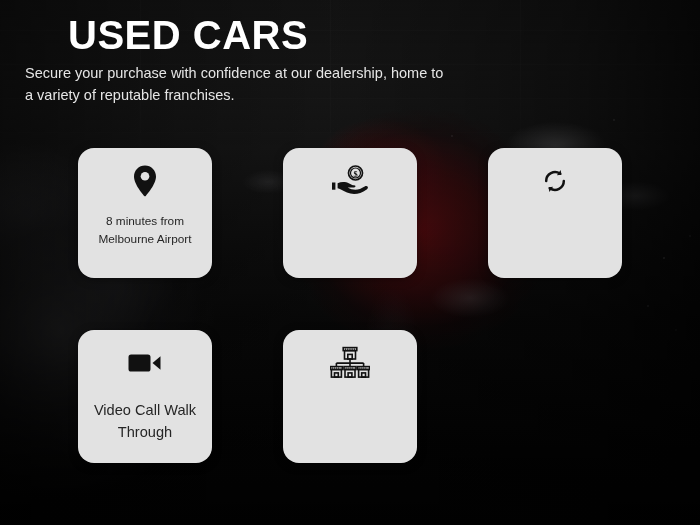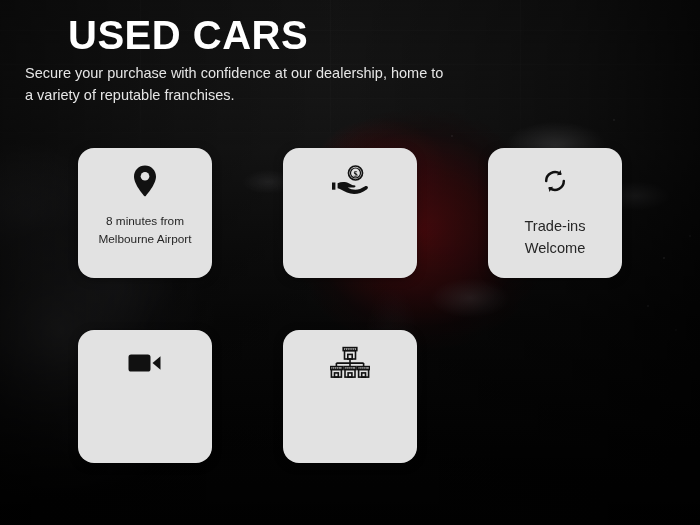--- a/index.html
+++ b/index.html
@@ -216,30 +216,30 @@
 
       <div class="card c-trade">
         <span class="card-icon">
           <svg width="28" height="28" viewBox="0 0 28 28" aria-hidden="true">
             <path d="M22.8 14a8.8 8.8 0 0 1-13.9 7.2" fill="none" stroke="#111111" stroke-width="2.5" stroke-linecap="round"></path>
             <path d="M5.2 14A8.8 8.8 0 0 1 19.1 6.8" fill="none" stroke="#111111" stroke-width="2.5" stroke-linecap="round"></path>
             <path d="M19.6 3.1l0.9 4.6-4.6 0.6z" fill="#111111"></path>
             <path d="M8.4 24.9l-0.9-4.6 4.6-0.6z" fill="#111111"></path>
           </svg>
         </span>
-        <span class="card-label lg">Trade-ins Welcome</span>
       </div>
 
       <div class="card c-video">
         <span class="card-icon">
           <svg width="34" height="22" viewBox="0 0 34 22" aria-hidden="true">
             <rect x="0.5" y="2.5" width="22" height="17" rx="2.6" fill="#111111"></rect>
             <path d="M24.5 11L32.5 4.2v13.6z" fill="#111111"></path>
           </svg>
         </span>
+        <span class="card-label lg">Video Call Walk Through</span>
       </div>
 
 
       <div class="card c-franchise">
         <span class="card-icon">
           <svg width="40" height="34" viewBox="0 0 40 34" aria-hidden="true">
             <g fill="none" stroke="#111111" stroke-width="1.6">
 
               <rect x="14.5" y="4.6" width="11" height="8.4"></rect>
               <rect x="13.2" y="1.6" width="13.6" height="3"></rect>

